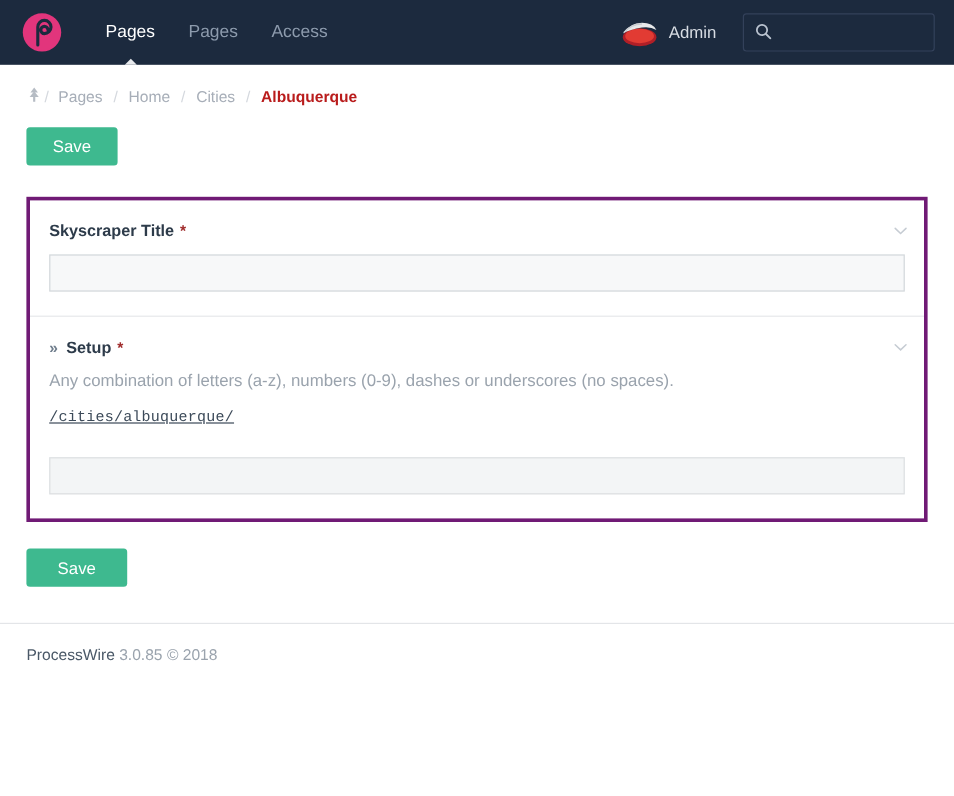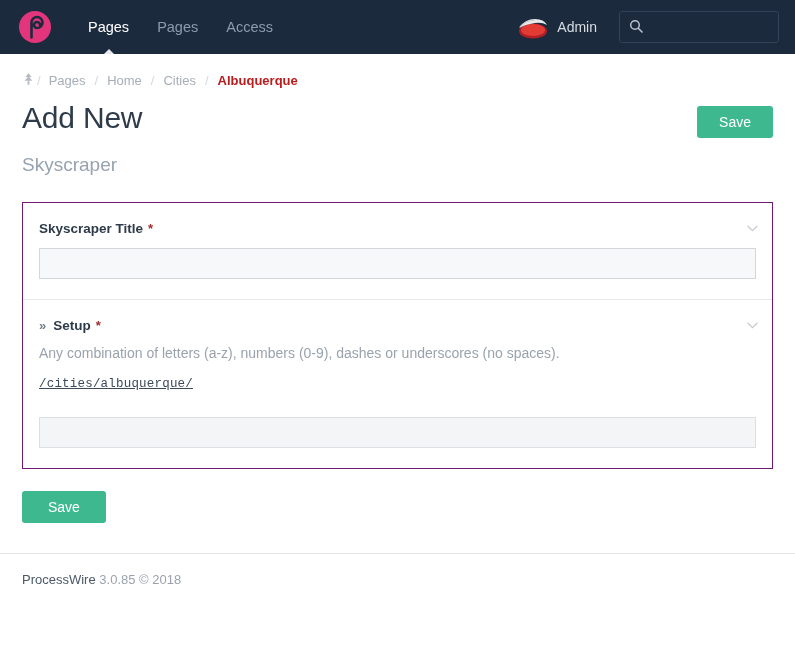--- a/index.html
+++ b/index.html
@@ -164,21 +164,21 @@
     padding: 0 22px;
     height: 32px;
     line-height: 32px;
     cursor: pointer;
     margin-top: 5px;
   }
 
   
   .form-card {
     margin-top: 26px;
-    border: 1px solid #701a75;
+    border: 3px solid #701a75;
     background: #fff;
   }
   .fieldset {
     padding: 18px 16px 20px 16px;
     position: relative;
   }
   .fieldset + .fieldset {
     border-top: 1px solid #e6e8ea;
   }
   .field-label {
@@ -335,24 +335,20 @@
     <span class="bc-sep">/</span>
     <a class="bc-item">Home</a>
     <span class="bc-sep">/</span>
     <a class="bc-item">Cities</a>
     <span class="bc-sep">/</span>
     <span class="bc-current">Albuquerque</span>
   </div>
 
   
   <div class="title-row">
-    <div>
-      <h1 class="page-title">Add New</h1>
-      <h2 class="page-subtitle">Skyscraper</h2>
-    </div>
     <button class="btn-save-top">Save</button>
   </div>
 
   
   <div class="form-card">
 
     <div class="fieldset">
       <div class="field-label">
         <span>Skyscraper Title</span>
         <span class="req-asterisk">*</span>

